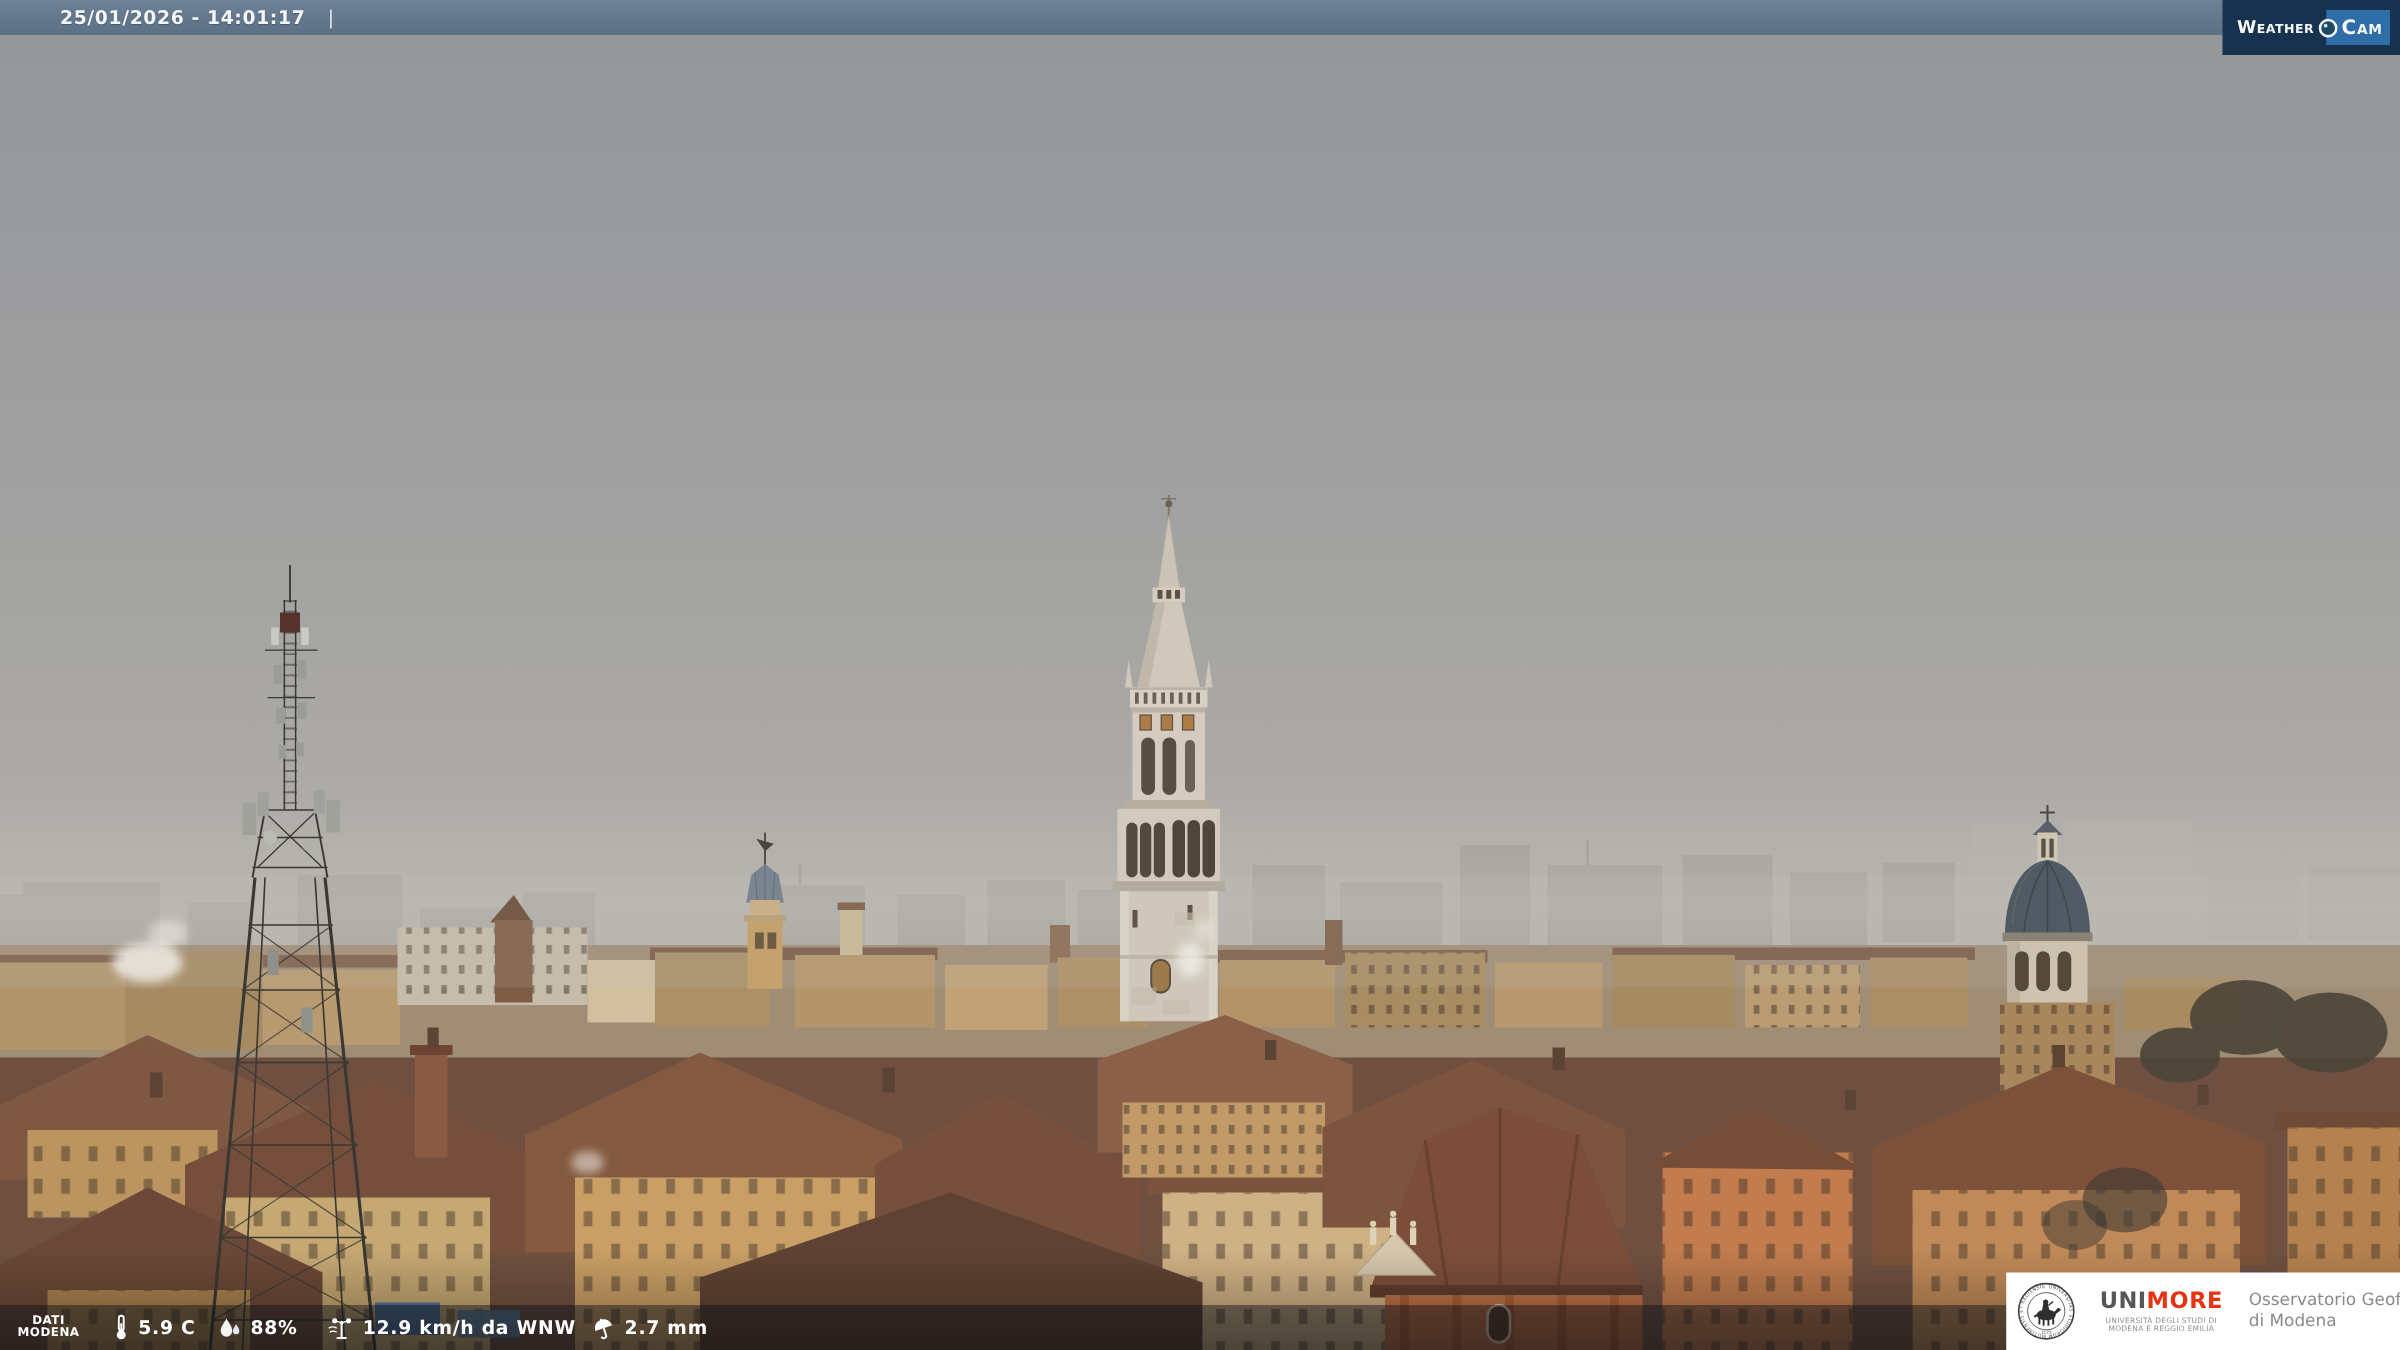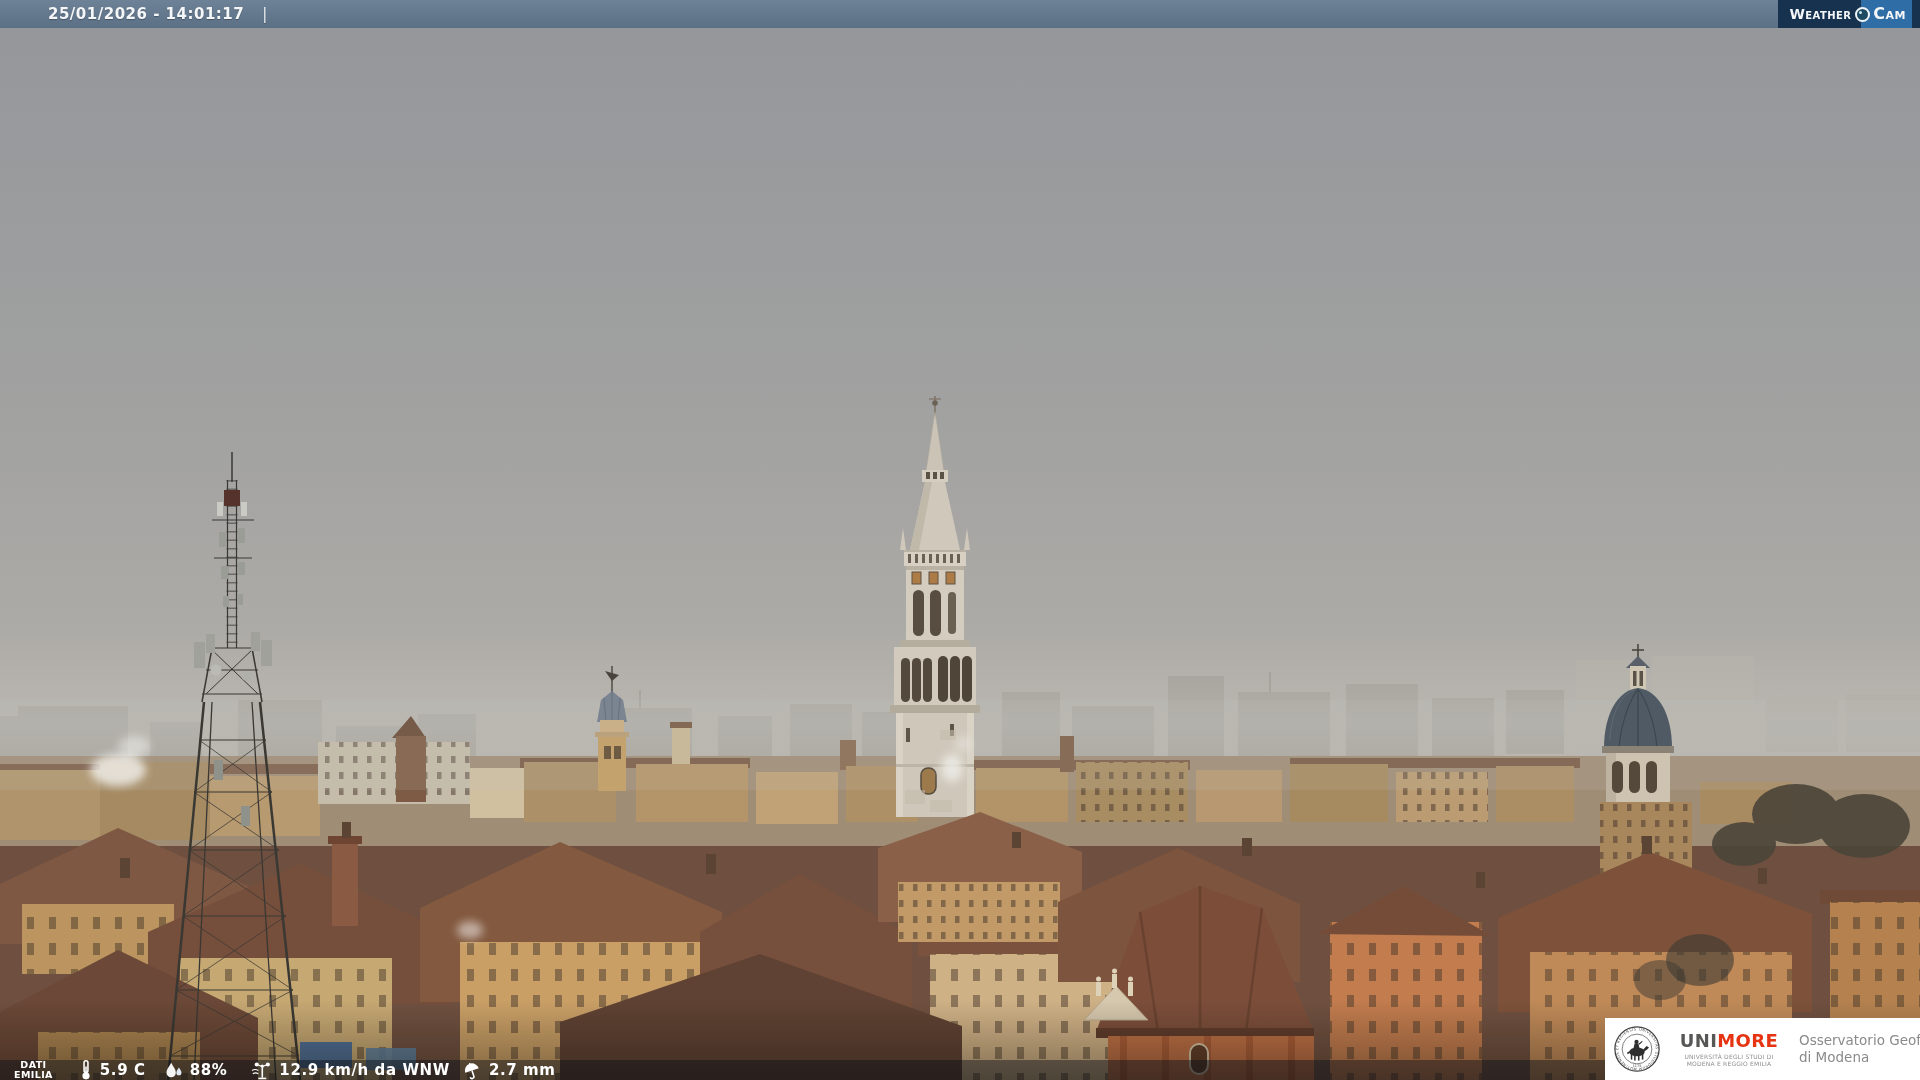--- a/index.html
+++ b/index.html
@@ -8,31 +8,31 @@
   .scene{position:absolute;left:0;top:0;width:1920px;height:1080px;display:block;}
 
   
   .topbar{position:absolute;top:0;left:0;right:0;height:28px;
           background:linear-gradient(180deg,#6e8297 0%,#5c7085 100%);
           display:flex;align-items:center;color:#f4f6f8;font-weight:bold;
           font-size:15px;letter-spacing:.5px;text-shadow:0 1px 1px rgba(20,30,40,.35);
           white-space:nowrap;z-index:5;}
   .ts{margin-left:48px;}
   .sep{margin:0 24px 0 18px;font-weight:normal;opacity:.95;}
-  .wxlogo{position:absolute;right:0;top:0;height:28px;background:#16324f;
+  .wxlogo{position:absolute;right:0;top:0;height:44px;background:#16324f;
           display:flex;align-items:center;padding:0 8px 0 12px;}
   .wx1{font-variant:small-caps;font-size:14px;font-weight:bold;letter-spacing:.4px;text-shadow:none;}
   .lens{width:15px;height:15px;border-radius:50%;background:#1d4a63;border:2.5px solid #f2f5f7;
         position:relative;z-index:2;margin:0 0 0 4px;box-sizing:border-box;}
   .lens::after{content:"";position:absolute;left:2px;top:2px;width:3px;height:3px;border-radius:50%;background:#cfe3ef;}
   .wx2{font-variant:small-caps;font-size:16px;font-weight:bold;background:#2e6da6;
        padding:3px 6px 4px 12px;margin-left:-9px;line-height:21px;text-shadow:none;}
 
   
-  .bottombar{position:absolute;left:0;right:0;bottom:0;height:20px;
+  .bottombar{position:absolute;left:0;right:0;bottom:0;height:36px;
              background:rgba(12,16,24,.45);display:flex;align-items:center;color:#fff;z-index:5;}
   .meteo{margin-left:14px;font-size:9.5px;line-height:10px;font-weight:bold;
          text-align:center;letter-spacing:.4px;}
   .reading{display:flex;align-items:center;}
   .reading svg{margin-right:7px;flex:0 0 auto;}
   .rv{font-size:15px;font-weight:bold;letter-spacing:.6px;white-space:nowrap;}
   .r-temp{margin-left:26px;justify-content:center;} .r-hum{margin-left:18px;} .r-wind{margin-left:24px;} .r-rain{margin-left:12px;}
 
   
   .uni{position:absolute;right:0;bottom:0;width:315px;height:62px;background:#fff;
@@ -373,21 +373,21 @@
     <div class="wxlogo">
       <span class="wx1">Weather</span>
       <span class="lens"></span>
       <span class="wx2">Cam</span>
     </div>
   </div>
 
   <div class="bottombar">
     <div class="meteo">
       <div>DATI</div>
-      <div>EMILIA</div>
+      <div>MODENA</div>
     </div>
 
     <div class="reading r-temp">
       <svg width="14" height="22" viewBox="0 0 18 27">
         <rect x="6.5" y="1.5" width="5" height="15" rx="2.5" fill="none" stroke="#fff" stroke-width="2"></rect>
         <circle cx="9" cy="21" r="4.6" fill="#fff"></circle>
         <line x1="9" y1="9" x2="9" y2="17" stroke="#fff" stroke-width="2"></line>
       </svg>
       <span class="rv">5.9 C</span>
     </div>

